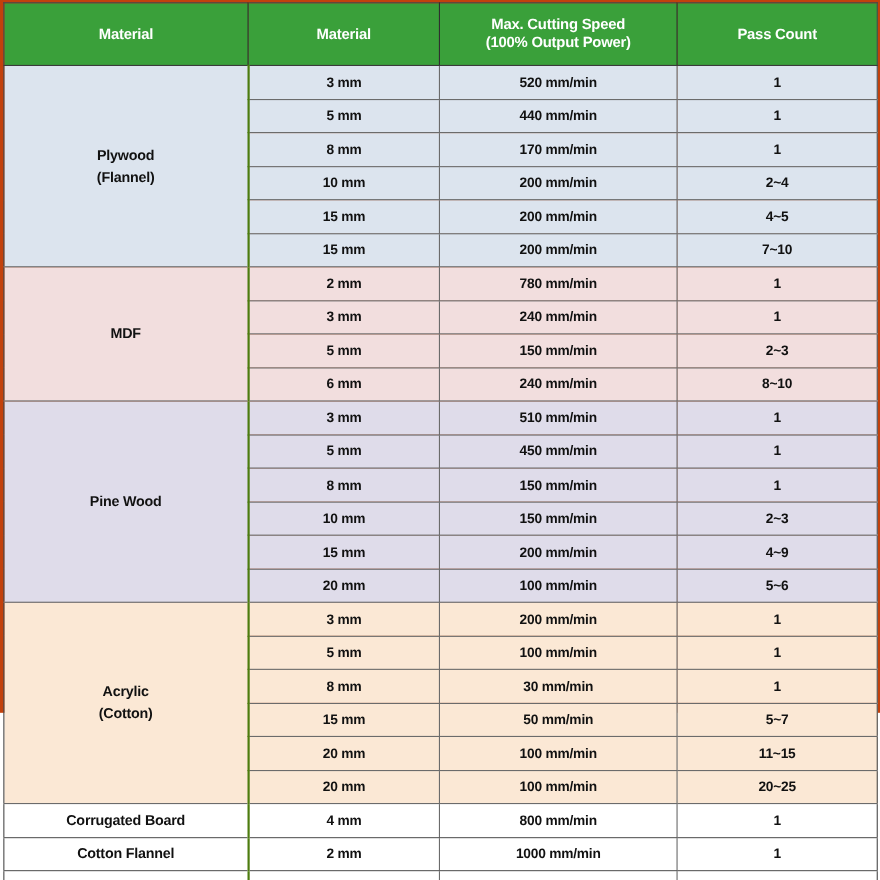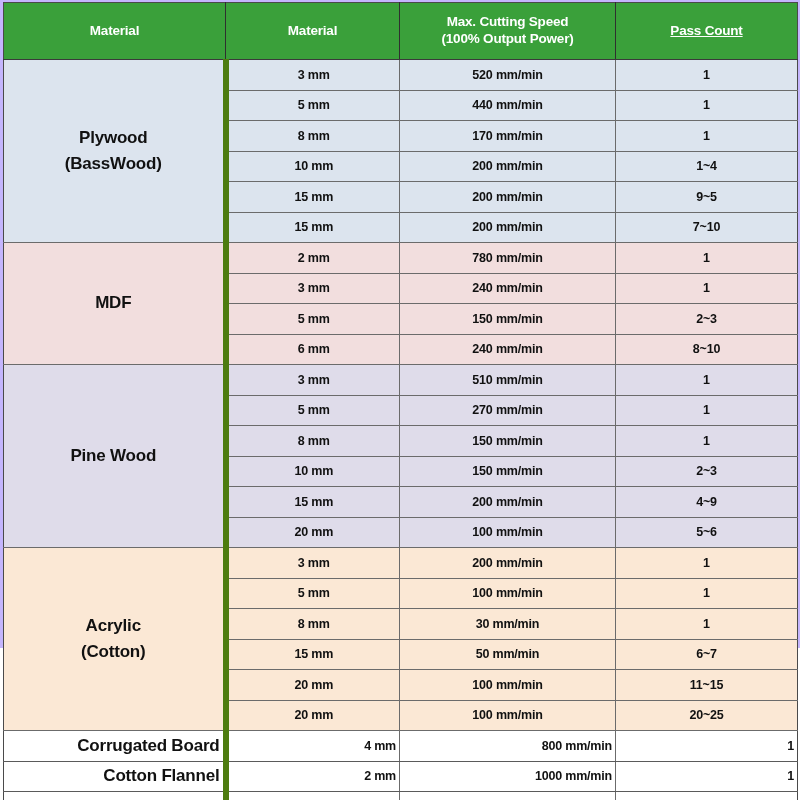--- a/index.html
+++ b/index.html
@@ -10,21 +10,21 @@
   body {
     width: 800px;
     height: 800px;
     font-family: "Liberation Sans", sans-serif;
     overflow: hidden;
   }
   #page {
     position: relative;
     width: 800px;
     height: 648px;
-    background: #c4b5fd;
+    background: #c2410c;
     box-sizing: border-box;
     padding: 2px 3px 0 3px;
   }
   table.spec-table {
     width: 100%;
     height: 798px;
     border-collapse: collapse;
     table-layout: fixed;
     border: 1px solid #4a4a4a;
   }
@@ -40,21 +40,21 @@
     font-size: 13.5px;
     line-height: 1.25;
     text-align: center;
     vertical-align: middle;
     height: 52px;
     border-right: 1px solid #2f2f2f;
     border-bottom: 1px solid #3a3a3a;
     padding: 2px 4px;
     letter-spacing: -0.2px;
   }
-  thead th:last-child { border-right: none; text-decoration: underline; }
+  thead th:last-child { border-right: none; }
   thead th .hdr-line2 {
     display: block;
     font-size: 13.5px;
   }
 
   tbody td {
     text-align: center;
     vertical-align: middle;
     font-size: 12.5px;
     font-weight: bold;
@@ -62,34 +62,33 @@
     height: 27.5px;
     border-right: 1px solid #6b6b6b;
     border-bottom: 1px solid #6b6b6b;
     padding: 1px 3px;
     letter-spacing: -0.2px;
     white-space: nowrap;
   }
   tbody td:last-child { border-right: none; }
 
   td.material-cell {
-    font-size: 17px;
+    font-size: 13px;
     line-height: 1.55;
-    border-right: 6px solid #4d7c0f;
+    border-right: 2px solid #4d7c0f;
   }
   td.material-cell .mat-sub {
     display: block;
   }
 
   tr.group-start > td {
     border-top: 1px solid #3f3f3f;
   }
   tr.single-row > td {
     border-bottom: 1px solid #5a5a5a;
-    text-align: right;
   }
   tbody tr:last-child > td { border-bottom: none; }
 
   .bg-plywood  { background: #dce4ee; }
   .bg-mdf      { background: #f2dede; }
   .bg-pine     { background: #dfdcea; }
   .bg-acrylic  { background: #fbe8d5; }
   .bg-plain    { background: #ffffff; }
 </style>
 </head>
@@ -115,44 +114,44 @@
           <span>Max. Cutting Speed</span>
           <span class="hdr-line2">(100% Output Power)</span>
         </th>
         <th>
           <span>Pass Count</span>
         </th>
       </tr>
     </thead>
     <tbody id="table-body">
         <tr class="group-start">
-          <td class="material-cell bg-plywood" rowspan="6"><span>Plywood</span><span class="mat-sub">(BassWood)</span></td>
+          <td class="material-cell bg-plywood" rowspan="6"><span>Plywood</span><span class="mat-sub">(Flannel)</span></td>
           <td class="bg-plywood">3 mm</td>
           <td class="bg-plywood">520 mm/min</td>
           <td class="bg-plywood">1</td>
         </tr>
         <tr>
           <td class="bg-plywood">5 mm</td>
           <td class="bg-plywood">440 mm/min</td>
           <td class="bg-plywood">1</td>
         </tr>
         <tr>
           <td class="bg-plywood">8 mm</td>
           <td class="bg-plywood">170 mm/min</td>
           <td class="bg-plywood">1</td>
         </tr>
         <tr>
           <td class="bg-plywood">10 mm</td>
           <td class="bg-plywood">200 mm/min</td>
-          <td class="bg-plywood">1~4</td>
+          <td class="bg-plywood">2~4</td>
         </tr>
         <tr>
           <td class="bg-plywood">15 mm</td>
           <td class="bg-plywood">200 mm/min</td>
-          <td class="bg-plywood">9~5</td>
+          <td class="bg-plywood">4~5</td>
         </tr>
         <tr>
           <td class="bg-plywood">15 mm</td>
           <td class="bg-plywood">200 mm/min</td>
           <td class="bg-plywood">7~10</td>
         </tr>
         <tr class="group-start">
           <td class="material-cell bg-mdf" rowspan="4"><span>MDF</span></td>
           <td class="bg-mdf">2 mm</td>
           <td class="bg-mdf">780 mm/min</td>
@@ -174,21 +173,21 @@
           <td class="bg-mdf">8~10</td>
         </tr>
         <tr class="group-start">
           <td class="material-cell bg-pine" rowspan="6"><span>Pine Wood</span></td>
           <td class="bg-pine">3 mm</td>
           <td class="bg-pine">510 mm/min</td>
           <td class="bg-pine">1</td>
         </tr>
         <tr>
           <td class="bg-pine">5 mm</td>
-          <td class="bg-pine">270 mm/min</td>
+          <td class="bg-pine">450 mm/min</td>
           <td class="bg-pine">1</td>
         </tr>
         <tr>
           <td class="bg-pine">8 mm</td>
           <td class="bg-pine">150 mm/min</td>
           <td class="bg-pine">1</td>
         </tr>
         <tr>
           <td class="bg-pine">10 mm</td>
           <td class="bg-pine">150 mm/min</td>
@@ -216,21 +215,21 @@
           <td class="bg-acrylic">1</td>
         </tr>
         <tr>
           <td class="bg-acrylic">8 mm</td>
           <td class="bg-acrylic">30 mm/min</td>
           <td class="bg-acrylic">1</td>
         </tr>
         <tr>
           <td class="bg-acrylic">15 mm</td>
           <td class="bg-acrylic">50 mm/min</td>
-          <td class="bg-acrylic">6~7</td>
+          <td class="bg-acrylic">5~7</td>
         </tr>
         <tr>
           <td class="bg-acrylic">20 mm</td>
           <td class="bg-acrylic">100 mm/min</td>
           <td class="bg-acrylic">11~15</td>
         </tr>
         <tr>
           <td class="bg-acrylic">20 mm</td>
           <td class="bg-acrylic">100 mm/min</td>
           <td class="bg-acrylic">20~25</td>

